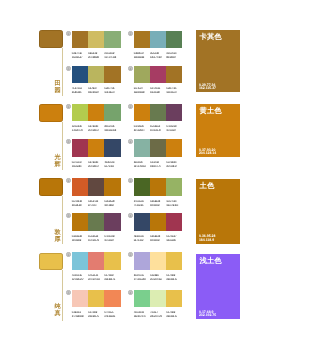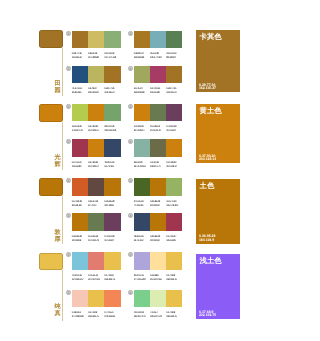--- a/index.html
+++ b/index.html
@@ -158,21 +158,21 @@
       <div class="sw" style="background:#86B2A3"></div>
       <div class="sw" style="background:#6C6B47"></div>
       <div class="sw" style="background:#CC800E"></div>
     </div>
     <div class="codes">
       <div class="code"><span>25-0-8-30</span><br><span>134-178-163</span></div>
       <div class="code"><span>0-1-34-58</span><br><span>108-107-71</span></div>
       <div class="code"><span>0-37-93-20</span><br><span>204-128-14</span></div>
     </div>
   </div>
-  <div class="panel" style="top:104.4px;height:59px;background:#CC800E">
+  <div class="panel" style="top:104.4px;height:53px;background:#CC800E">
     <div class="ptitle">黄土色</div>
     <div class="pcodes"><span>0-37-93-20</span><br><span>204-128-14</span></div>
   </div>
 </div>
 <div class="section">
   <div class="tab" style="left:38.5px;top:178.3px;background:#B87609"></div>
   <div class="spine" style="left:62px;top:195.9px;height:48.599999999999994px;"></div>
   <div class="slabel" style="left:54px;top:228.5px;">敦厚</div>
   <div class="card" style="left:71.8px;top:178.2px;">
     <div class="cnum" style="left:-5.6px;top:0px;"><svg width="5" height="5" viewBox="0 0 10 10">

